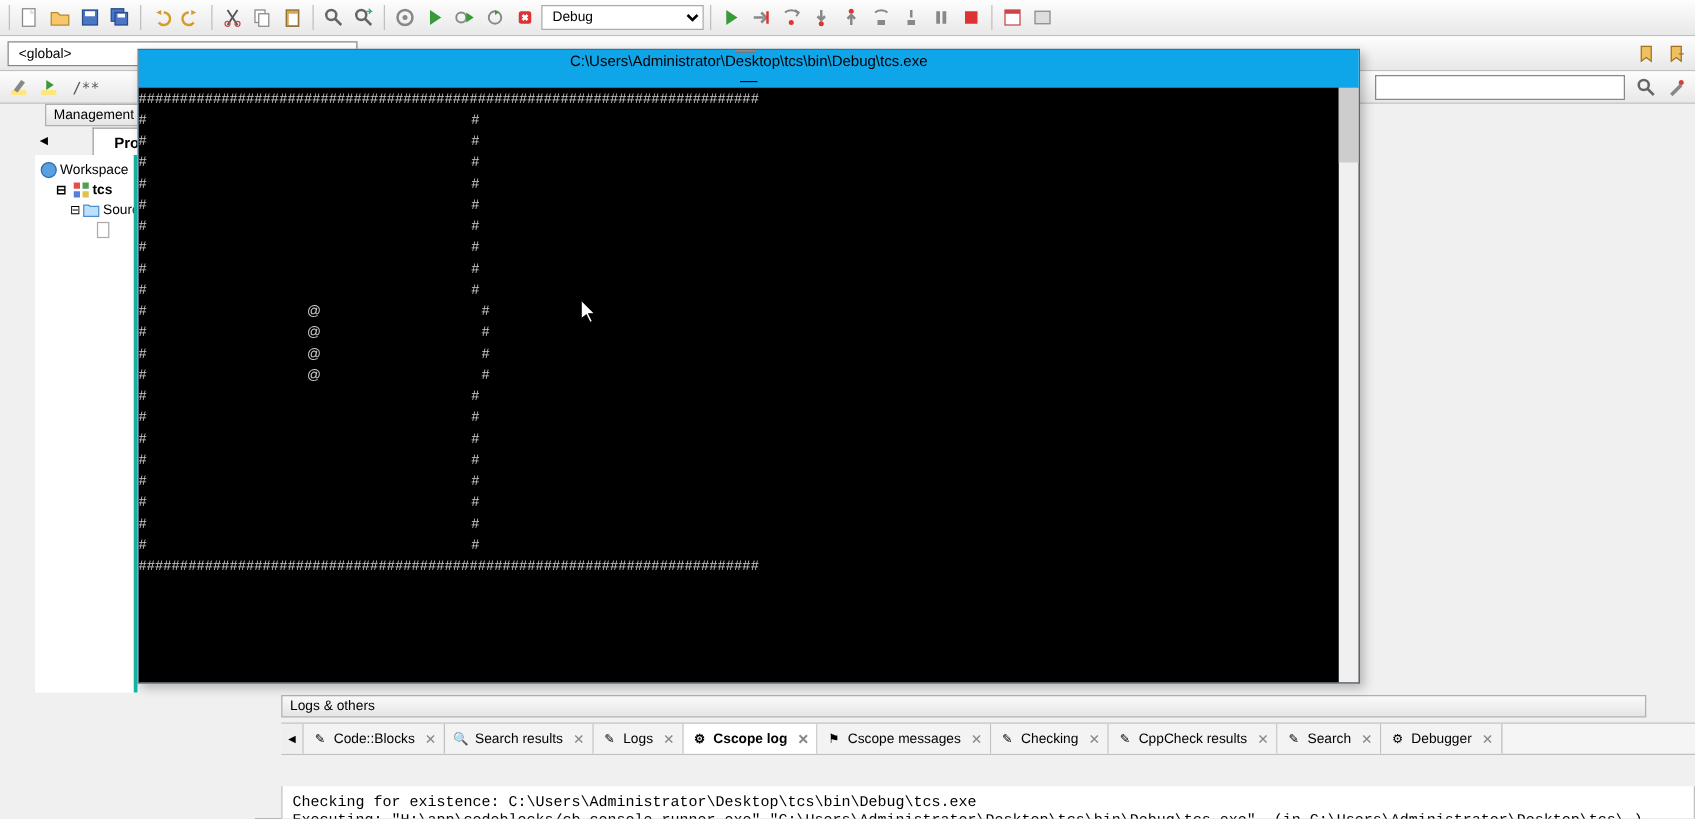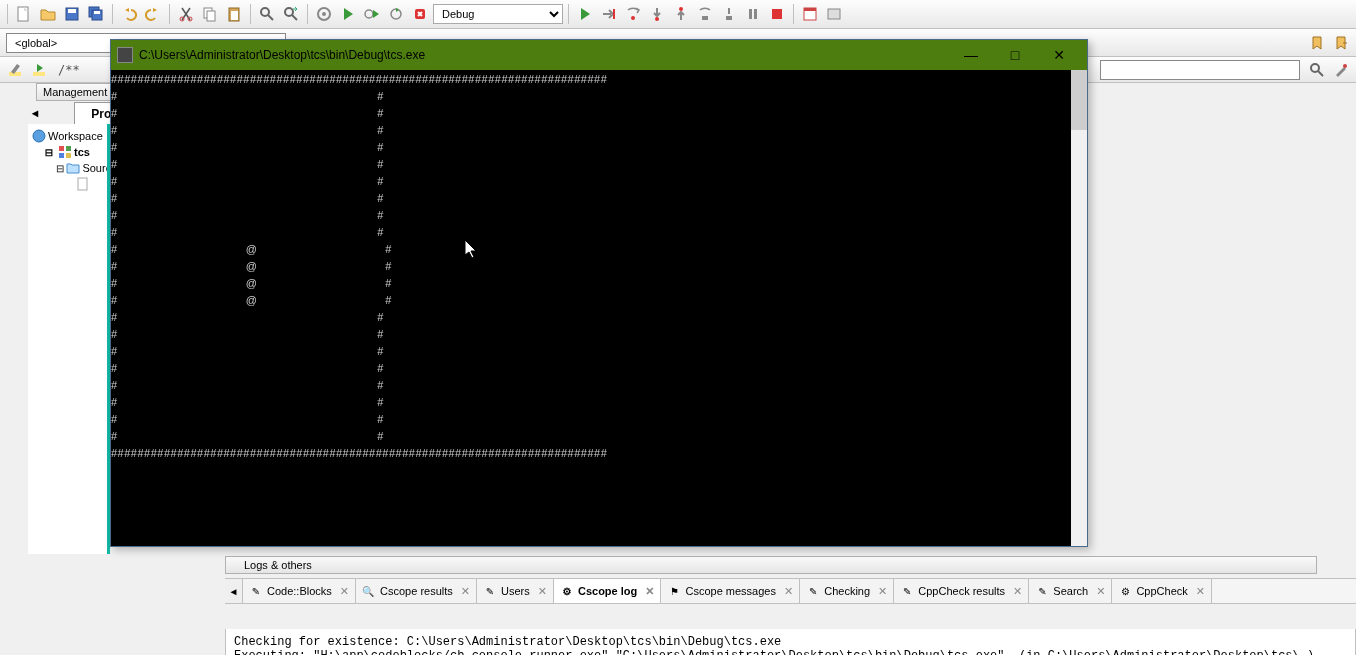--- a/index.html
+++ b/index.html
@@ -19,31 +19,31 @@
 .mgmt-hdr { position: absolute; left: 0; top: 83px; width: 110px; height: 18px; background: linear-gradient(#fafafa,#e5e5e5); border: 1px solid #b0b0b0; padding: 2px 6px; font-size:11px;margin-left:36px; }
 .proj-tab { position: absolute; left: 28px; top: 102px; width: 82px; height: 22px; background: #fff; border: 1px solid #999; border-bottom: none; display:flex; align-items:center; justify-content:center; font-weight:bold; font-size:12px;margin-left:46px; }
 .proj-tab-arrow { position:absolute; left:28px; top:104px; width:14px; height:18px; display:flex; align-items:center; justify-content:center; }
 .tree { position: absolute; left: 28px; top: 124px; width: 82px; background: #fff; border-right:3px solid #14b8a6; height: 430px; padding-top: 4px; overflow:hidden; }
 .tree-row { display:flex; align-items:center; gap:2px; padding: 1px 0 1px 4px; font-size: 12px; white-space: nowrap; }
 .tree-row.bold { font-weight: bold; }
 .ic { width:14px; height:14px; display:inline-flex; align-items:center; justify-content:center; font-size:10px; }
 
 
 .console-win { position:absolute; left:110px; top:39px; width:978px; height:508px; background:#fff; border:1px solid #4a6a8a; box-shadow: 3px 3px 8px rgba(0,0,0,.25); z-index:50; }
-.console-titlebar { height:30px; background:#4d7c0f; display:flex; align-items:center; padding:0 6px; }
+.console-titlebar { height:30px; background:#0ea5e9; display:flex; align-items:center; padding:0 6px;flex-direction:column; }
 .console-titlebar .cicon { width:16px; height:16px; background:#444; border:1px solid #888; margin-right:6px; }
 .console-title { font-size:12px; flex:1; }
 .winbtn { width:44px; height:28px; display:flex; align-items:center; justify-content:center; font-size:14px; cursor:pointer; font-family: 'Segoe UI', sans-serif; }
 .console-body { position:relative; height: calc(100% - 30px); background:#000; color:#ccc; font-family: 'Consolas', monospace; font-size:14px; line-height:16px; white-space:pre; overflow:hidden; padding:0; letter-spacing:0.5px; }
 .console-scroll { position:absolute; right:0; top:0; width:16px; height:100%; background:#f0f0f0; }
 .console-thumb { position:absolute; right:0; top:0; width:16px; height:60px; background:#cdcdcd; }
 .cursor-arrow { position:absolute; left:465px; top:240px; z-index:60; pointer-events:none; }
 
 
-.logs-hdr { position:absolute; left:225px; top:556px; width:1092px; height:18px; background:linear-gradient(#fafafa,#e5e5e5); border:1px solid #b0b0b0; padding:2px 18px; }
+.logs-hdr { position:absolute; left:225px; top:556px; width:1092px; height:18px; background:linear-gradient(#fafafa,#e5e5e5); border:1px solid #b0b0b0; padding:2px 6px; }
 .logs-tabs { position:absolute; left:225px; top:578px; width:1131px; height:26px; background:#f5f5f5; border-top:1px solid #c0c0c0; border-bottom:1px solid #c0c0c0; display:flex; align-items:stretch; overflow:hidden; }
 .arrow-btn { width:18px; display:flex; align-items:center; justify-content:center; border-right:1px solid #c0c0c0; background:#efefef; font-size:10px; cursor:pointer; }
 .log-tab { display:flex; align-items:center; padding:0 6px; border-right:1px solid #c0c0c0; gap:4px; background:#f3f3f3; cursor:pointer; white-space:nowrap; }
 .log-tab.active { background:#fff; font-weight:bold; }
 .log-tab .x { margin-left:4px; color:#888; font-size:11px; }
 .log-body { position:absolute; left:225px; top:604px; width:1131px; height:51px; background:#fff; border:1px solid #c0c0c0; border-top:none; font-family:'Courier New', monospace; font-size:12px; padding:6px 8px; white-space:pre; overflow:hidden; line-height:14px;margin-top:25px; }
 
 svg { display:block; }
 </style>
 </head>
@@ -354,26 +354,26 @@
 <div class="logs-hdr">Logs &amp; others</div>
 <div class="logs-tabs">
   <div class="arrow-btn">◄</div>
   <div class="log-tab">
       <span class="ic">✎</span>
       <span>Code::Blocks</span>
       <span class="x">✕</span>
     </div>
   <div class="log-tab">
       <span class="ic">🔍</span>
-      <span>Cscope results</span>
+      <span>Search results</span>
       <span class="x">✕</span>
     </div>
   <div class="log-tab">
       <span class="ic">✎</span>
-      <span>Users</span>
+      <span>Logs</span>
       <span class="x">✕</span>
     </div>
   <div class="log-tab active">
       <span class="ic">⚙</span>
       <span>Cscope log</span>
       <span class="x">✕</span>
     </div>
   <div class="log-tab">
       <span class="ic">⚑</span>
       <span>Cscope messages</span>
@@ -389,18 +389,18 @@
       <span>CppCheck results</span>
       <span class="x">✕</span>
     </div>
   <div class="log-tab">
       <span class="ic">✎</span>
       <span>Search</span>
       <span class="x">✕</span>
     </div>
   <div class="log-tab">
       <span class="ic">⚙</span>
-      <span>CppCheck</span>
+      <span>Debugger</span>
       <span class="x">✕</span>
     </div>
 </div>
 <div class="log-body">Checking for existence: C:\Users\Administrator\Desktop\tcs\bin\Debug\tcs.exe
 Executing: "H:\app\codeblocks/cb_console_runner.exe" "C:\Users\Administrator\Desktop\tcs\bin\Debug\tcs.exe"  (in C:\Users\Administrator\Desktop\tcs\.)</div>
 
 </body></html>

